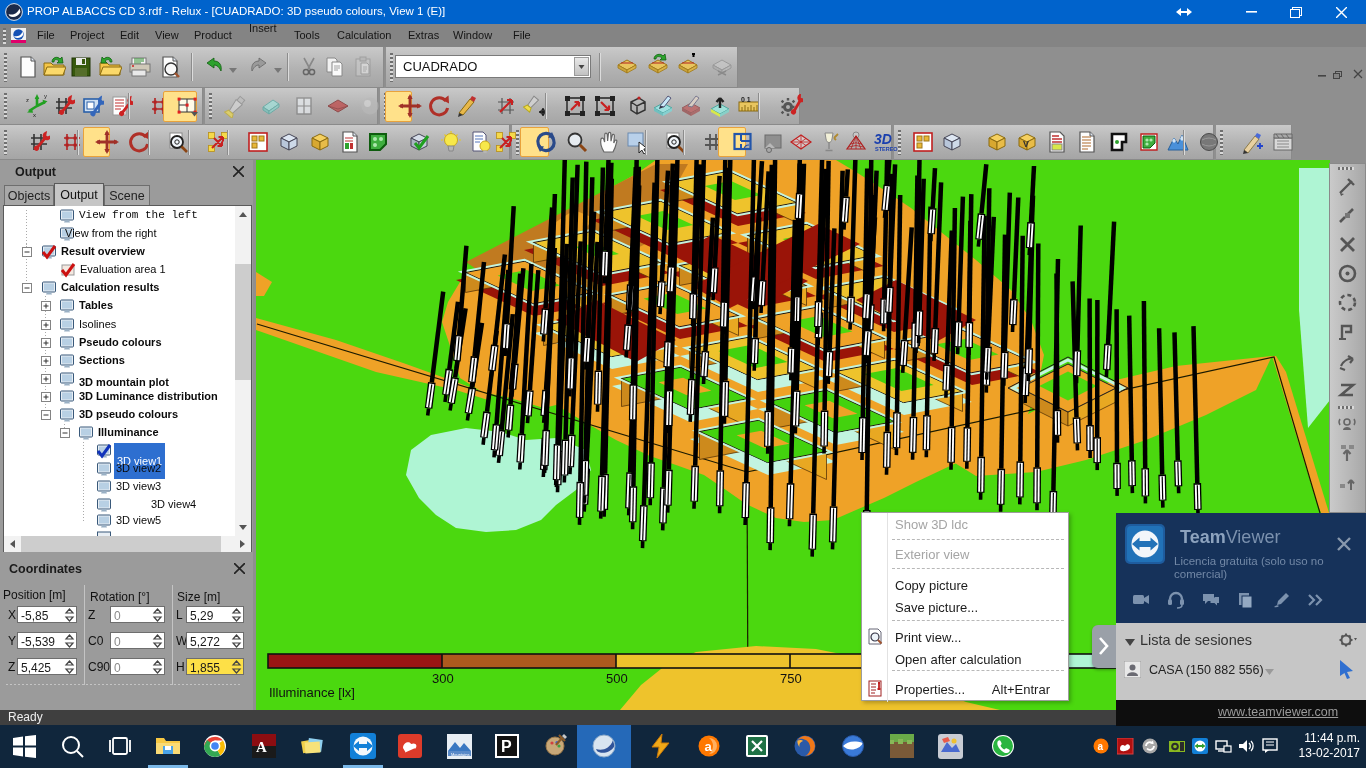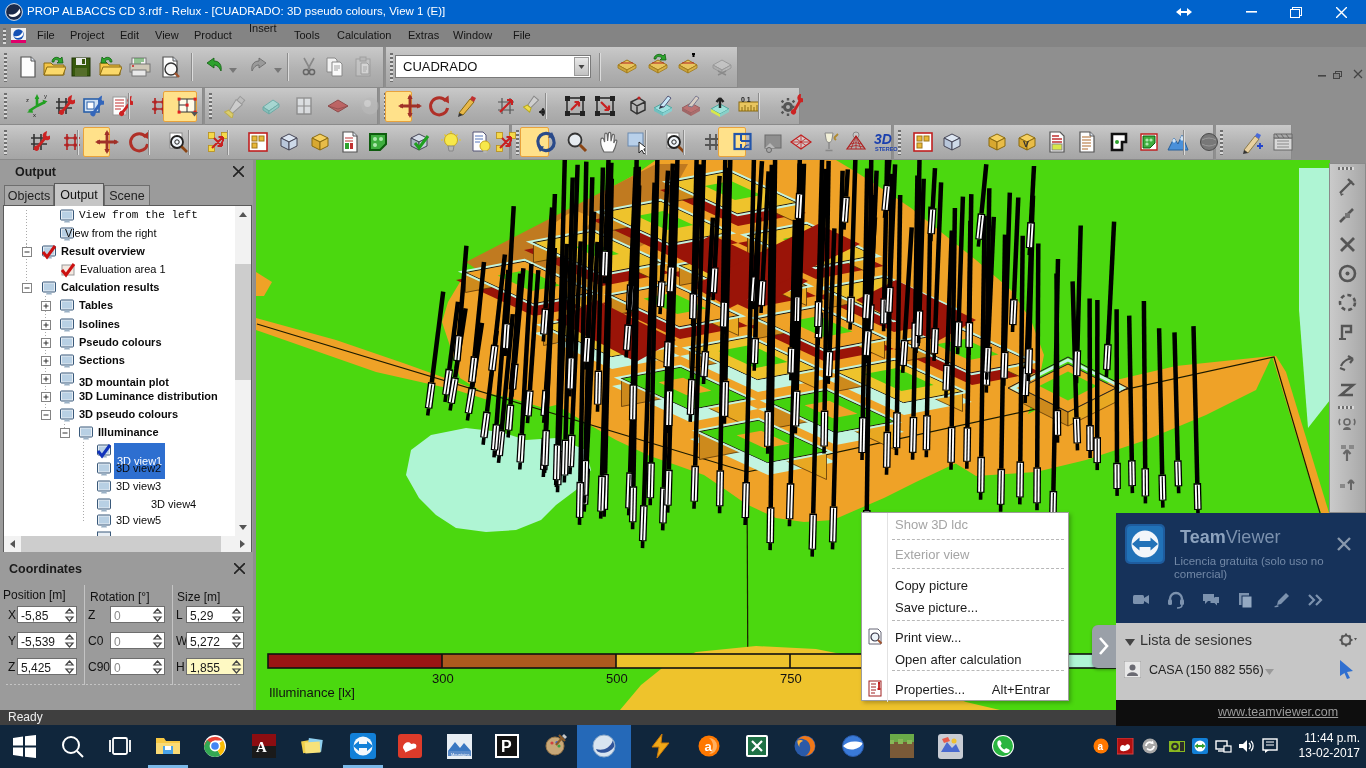--- a/index.html
+++ b/index.html
@@ -815,21 +815,21 @@
 <svg class="abs" style="left:41px;top:320px" width="10" height="10">
     <rect x="0.5" y="0.5" width="9" height="9" fill="#fff" stroke="#848484"></rect>
     <line x1="2.5" y1="5.0" x2="7.5" y2="5.0" stroke="#333"></line>
     <line x1="5.0" y1="2.5" x2="5.0" y2="7.5" stroke="#333"></line>
   </svg>
 <svg class="abs" style="left:60px;top:318px" width="15" height="15">
     <rect x="0.5" y="1" width="13" height="10" rx="1" fill="#e8eef4" stroke="#39597a"></rect>
     <rect x="2" y="2.5" width="10" height="7" fill="#b8d0e4"></rect>
     <path d="M5 11 L9 11 L10 13.5 L4 13.5 Z" fill="#9ab0c4"></path>
   </svg>
-<div class="ti" style="left:79px;top:318px;font-weight:bold;color:#0a0a0a;">Isolines</div>
+<div class="ti" style="left:79px;top:318px;font-weight:normal;color:#0a0a0a;">Isolines</div>
 <svg class="abs" style="left:41px;top:338px" width="10" height="10">
     <rect x="0.5" y="0.5" width="9" height="9" fill="#fff" stroke="#848484"></rect>
     <line x1="2.5" y1="5.0" x2="7.5" y2="5.0" stroke="#333"></line>
     <line x1="5.0" y1="2.5" x2="5.0" y2="7.5" stroke="#333"></line>
   </svg>
 <svg class="abs" style="left:60px;top:336px" width="15" height="15">
     <rect x="0.5" y="1" width="13" height="10" rx="1" fill="#e8eef4" stroke="#39597a"></rect>
     <rect x="2" y="2.5" width="10" height="7" fill="#b8d0e4"></rect>
     <path d="M5 11 L9 11 L10 13.5 L4 13.5 Z" fill="#9ab0c4"></path>
   </svg>
@@ -1008,21 +1008,21 @@
   </div>
 <div class="abs " style="left:88px;top:660px;font-size:12px;color:#111;position:absolute;">C90</div>
 <div class="abs" style="left:110px;top:658px;width:55px;height:17px;background:#fff;border:1px solid #6e6e6e;">
     <span style="position:absolute;left:3px;top:1.5px;font-size:12px;color:#8a8a8a">0</span>
     <svg width="11" height="15" style="position:absolute;right:1px;top:1px">
       <path d="M5.5 1 L9 5 L2 5 Z" fill="none" stroke="#444" stroke-width="1.2"></path>
       <path d="M5.5 13 L9 9 L2 9 Z" fill="none" stroke="#444" stroke-width="1.2"></path>
     </svg>
   </div>
 <div class="abs " style="left:176px;top:660px;font-size:12px;color:#111;position:absolute;">H</div>
-<div class="abs" style="left:186px;top:658px;width:58px;height:17px;background:#fef9c3;border:1px solid #6e6e6e;">
+<div class="abs" style="left:186px;top:658px;width:58px;height:17px;background:#fde047;border:1px solid #6e6e6e;">
     <span style="position:absolute;left:3px;top:1.5px;font-size:12px;color:#1a1a1a">1,855</span>
     <svg width="11" height="15" style="position:absolute;right:1px;top:1px">
       <path d="M5.5 1 L9 5 L2 5 Z" fill="none" stroke="#444" stroke-width="1.2"></path>
       <path d="M5.5 13 L9 9 L2 9 Z" fill="none" stroke="#444" stroke-width="1.2"></path>
     </svg>
   </div>
 <div class="abs view"><svg width="1074" height="550">
       <rect width="1074" height="550" fill="#4bd80f"></rect>
       <path d="M1043 8 L1074 8 L1074 240 L1052 268 L1043 150 Z" fill="#aff5d4"></path>
       <polygon points="400,0 380,14 340,36 300,62 258,88 228,102 204,122 192,142 186,162 186,162 196,192 204,218 226,232 254,238 288,248 300,245 332,264 360,280 394,296 420,305 448,315 470,330 490,344 520,358 548,362 577,360 600,350 600,350 628,338 660,322 694,306 724,292 752,275 770,260 770,260 782,225 788,195 775,160 755,130 720,100 685,72 655,48 625,28 600,12 580,0" fill="#efa227"></polygon>

